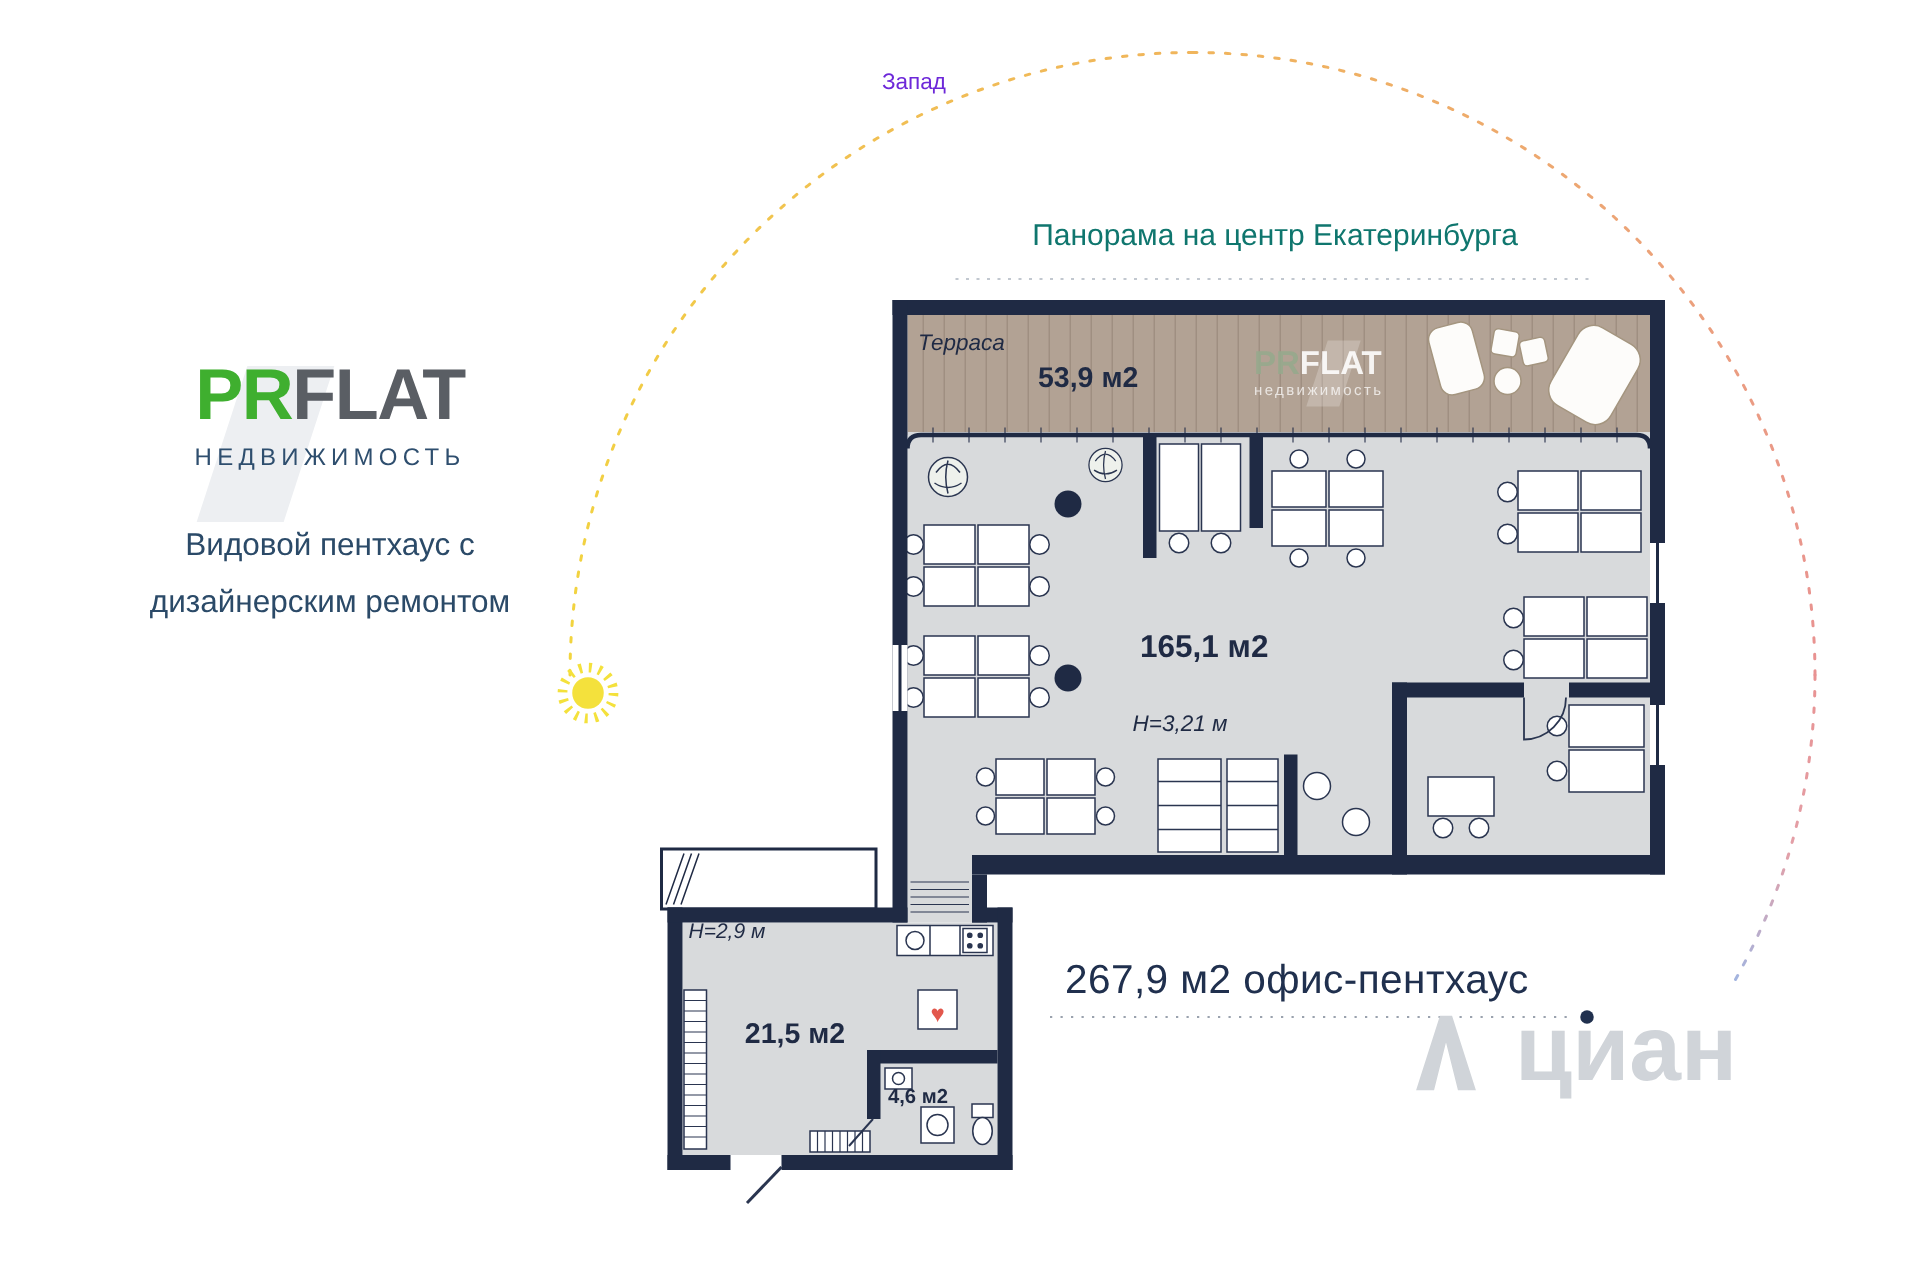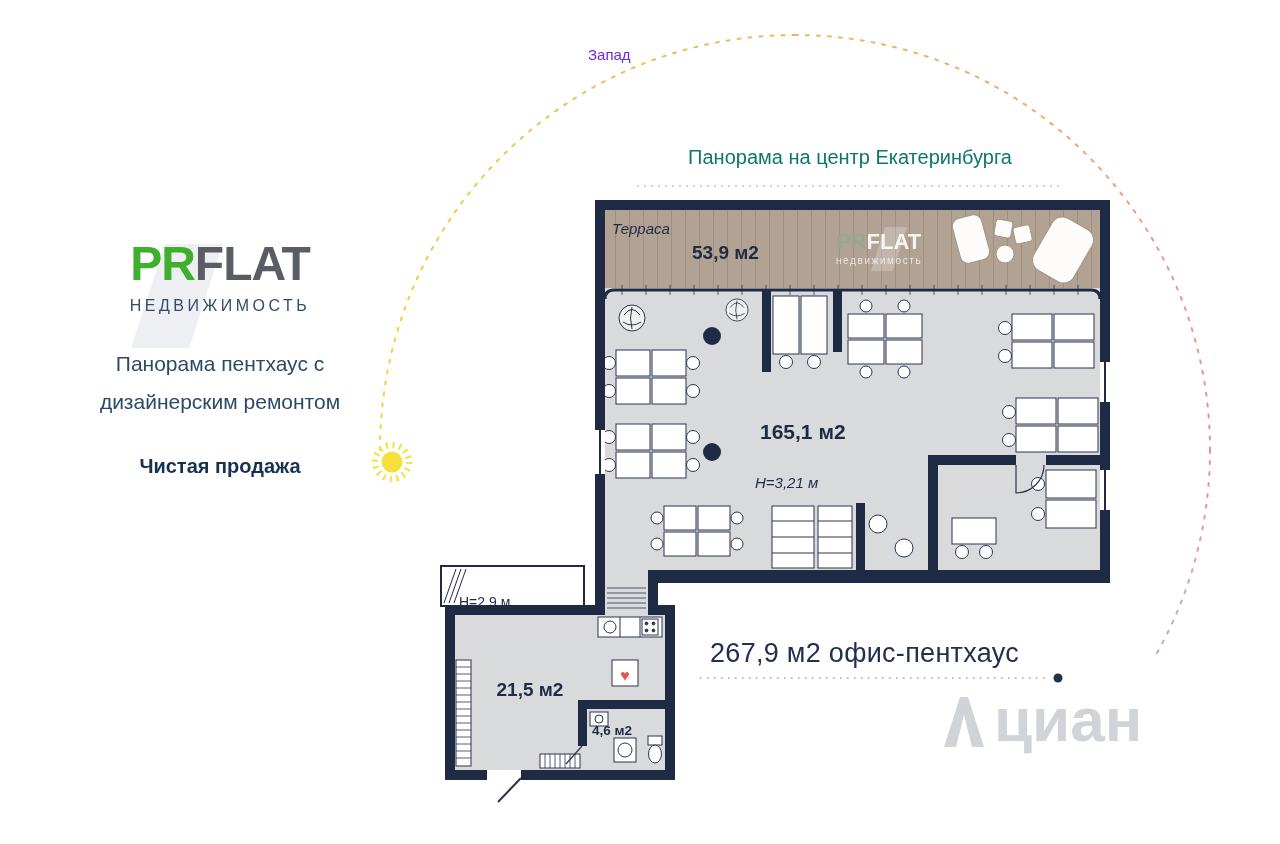--- a/index.html
+++ b/index.html
@@ -21,25 +21,25 @@
   .terrace-name{left:612px;top:220px;font-style:italic;font-size:15px;}
   .terrace-area{left:692px;top:242px;font-size:19px;font-weight:600;}
   .plan-wm{left:836px;top:231px;text-align:left;}
   .plan-wm-slash{position:absolute;left:42px;top:-4px;width:22px;height:44px;background:rgba(255,255,255,0.22);transform:skewX(-18deg);}
   .wm-logo{position:relative;font-size:22px;font-weight:bold;line-height:1;}
   .wm-pr{color:rgba(150,168,140,0.9);}
   .wm-flat{color:rgba(255,255,255,0.88);}
   .wm-sub{position:relative;font-size:10px;letter-spacing:1.6px;color:rgba(255,255,255,0.72);margin-top:2px;}
   .main-area{left:760px;top:420px;width:140px;text-align:left;font-size:21px;font-weight:600;}
   .main-height{left:755px;top:474px;font-style:italic;font-size:15px;}
-  .lower-height{left:459px;top:594px;font-size:14px;}
+  .lower-height{left:459px;top:612px;font-style:italic;font-size:14px;}
   .lower-area{left:468px;top:679px;width:124px;text-align:center;font-size:19px;font-weight:600;}
   .bath-area{left:552px;top:723px;width:80px;text-align:right;font-size:13.5px;font-weight:600;}
   .total{left:710px;top:638px;font-size:27px;font-weight:normal;color:#20304e;letter-spacing:0.3px;}
-  .cian{left:944px;top:694px;display:flex;align-items:flex-end;gap:10px;color:#d0d4d9;font-size:62px;font-weight:bold;line-height:0.85;}
+  .cian{left:944px;top:674px;display:flex;align-items:flex-end;gap:26px;color:#d0d4d9;font-size:62px;font-weight:bold;line-height:0.85;}
 </style>
 </head>
 <body>
 
 <div class="canvas">
 
   <svg class="abs" style="left:0;top:0" width="1280" height="844" viewBox="0 0 1280 844">
     <defs>
       <linearGradient id="arcWarm1" gradientUnits="userSpaceOnUse" x1="380" y1="450" x2="795" y2="35">
         <stop offset="0" stop-color="#f2d53e"></stop>
@@ -282,24 +282,23 @@
   <div class="abs west">Запад</div>
   <div class="abs panorama-title">Панорама на центр Екатеринбурга</div>
 
   <div class="abs brand">
     <div class="brand-slash"></div>
     <div class="logo">
       <span class="logo-pr">PR</span><span class="logo-flat">FLAT</span>
     </div>
     <div class="logo-sub">НЕДВИЖИМОСТЬ</div>
     <div class="tagline">
-      <div>Панорама пентхаус с</div>
+      <div>Видовой пентхаус с</div>
       <div>дизайнерским ремонтом</div>
     </div>
-    <div class="sale">Чистая продажа</div>
   </div>
 
   <div class="abs plabel terrace-name">Терраса</div>
   <div class="abs plabel terrace-area">53,9 м2</div>
 
   <div class="abs plabel plan-wm">
     <div class="plan-wm-slash"></div>
     <div class="wm-logo">
       <span class="wm-pr">PR</span><span class="wm-flat">FLAT</span>
     </div>

